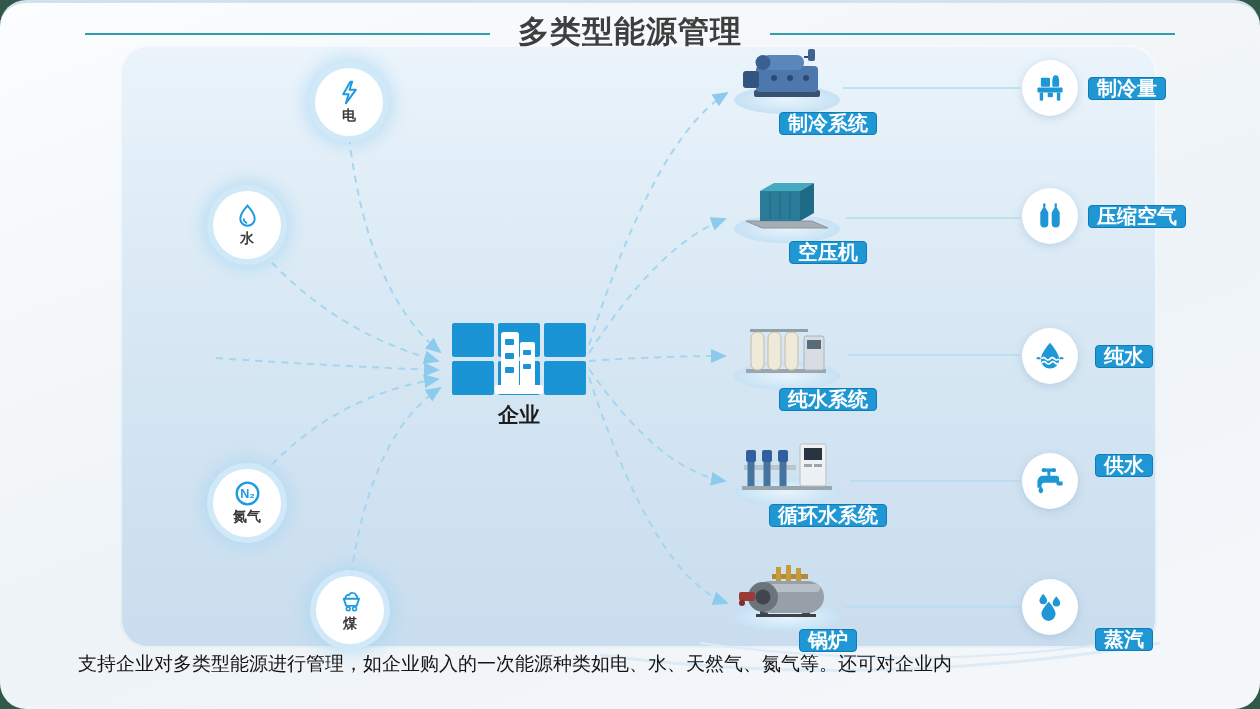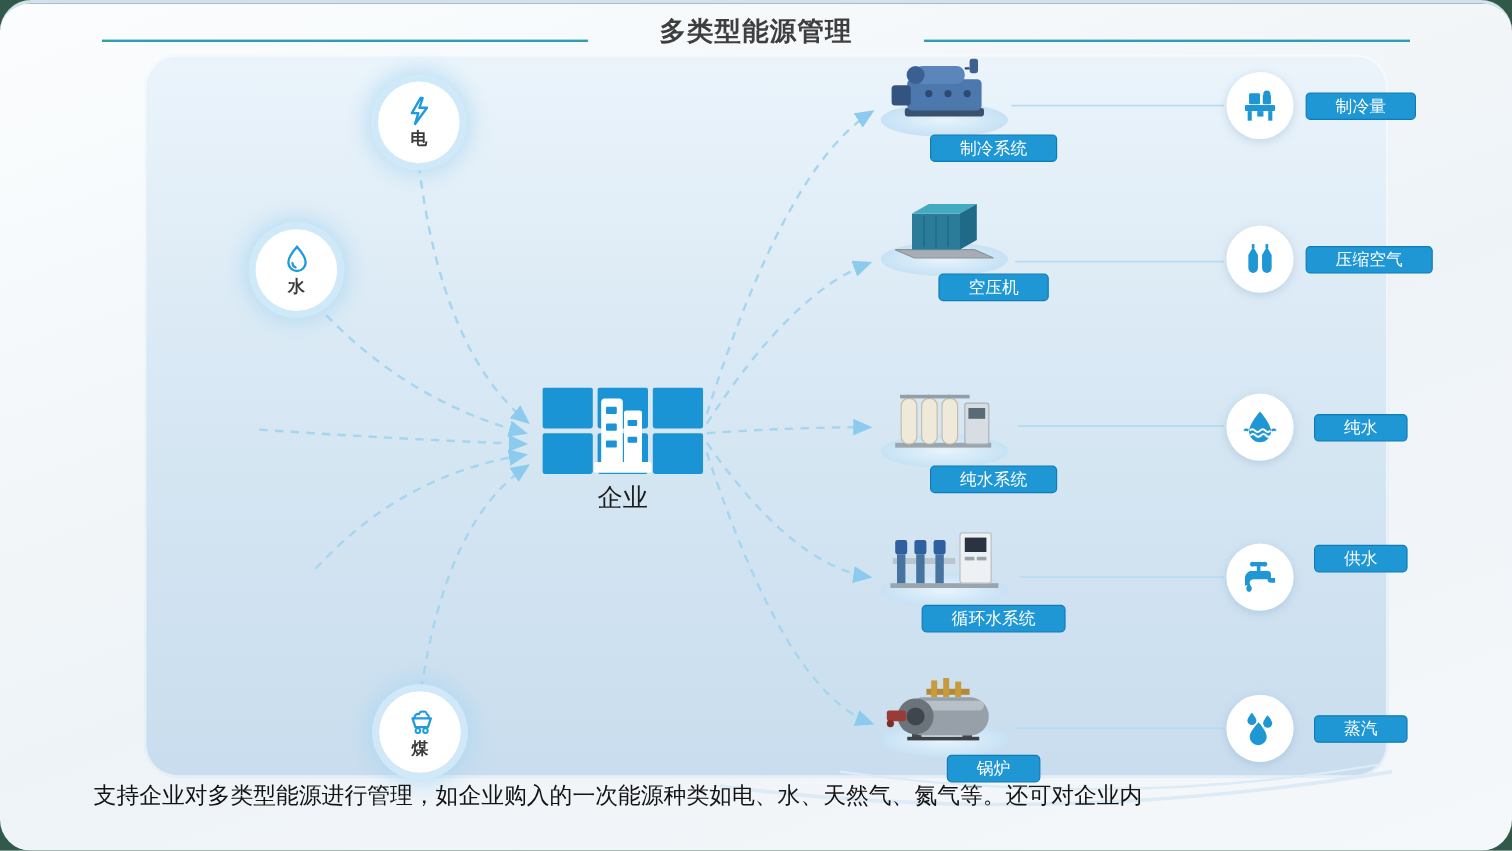--- a/index.html
+++ b/index.html
@@ -5,40 +5,40 @@
   html,body{margin:0;padding:0;}
   body{width:1260px;height:709px;font-family:"Liberation Sans","DejaVu Sans",sans-serif;}
   .stage{position:relative;width:1260px;height:709px;background:#31594a;overflow:hidden;}
   .page{position:absolute;inset:0;border-radius:26px;overflow:hidden;
         background:linear-gradient(160deg,#fbfdfe 0%,#eef3f7 55%,#f5f8fb 100%);
         border-top:3px solid #d2e1ec;}
   .panel{position:absolute;left:120px;top:42px;width:1037px;height:603px;border-radius:28px;
          background:linear-gradient(180deg,#ebf4fb 0%,#d8e8f4 45%,#c9ddee 100%);
          box-shadow:inset 0 0 0 2px rgba(255,255,255,.55);z-index:1;}
   .connectors{position:absolute;inset:0;z-index:2;pointer-events:none;}
-  .title{position:absolute;top:8px;left:0;width:100%;text-align:center;font-size:22px;
+  .title{position:absolute;top:8px;left:0;width:100%;text-align:center;font-size:31px;
          font-weight:bold;color:#3e3e3e;letter-spacing:1px;z-index:4;}
   .tline{position:absolute;top:30px;height:2px;background:#2f9fb0;z-index:4;}
   .tline.l{left:85px;width:405px;} .tline.r{left:770px;width:405px;}
   .desc{position:absolute;left:78px;top:647px;width:1120px;font-size:19px;line-height:27px;
         color:#141414;font-weight:400;z-index:4;}
   .input-node{position:absolute;width:68px;height:68px;border-radius:50%;background:#fff;
         box-shadow:0 0 0 6px rgba(209,233,248,.95),0 0 16px 11px rgba(166,213,242,.6);
         display:flex;flex-direction:column;align-items:center;justify-content:center;gap:1px;z-index:3;}
   .in-icon{width:27px;height:27px;}
   .in-label{font-size:14px;font-weight:bold;color:#3a3a3a;white-space:nowrap;}
   .enterprise{position:absolute;left:452px;top:320px;z-index:3;}
   .enterprise-label{position:absolute;left:452px;top:398px;width:134px;text-align:center;
-        font-size:21px;font-weight:normal;color:#1c1c1c;z-index:3;}
+        font-size:21px;font-weight:bold;color:#1c1c1c;z-index:3;}
   .sys-node{position:absolute;width:150px;height:92px;z-index:3;}
   .platform{position:absolute;left:22px;top:38px;width:106px;height:28px;border-radius:50%;
         background:radial-gradient(ellipse at center,#e7f4fc 0%,#c9e3f5 65%,#b9dcf2 100%);}
   .machine{position:absolute;left:20px;top:-4px;width:110px;height:60px;}
-  .badge{position:absolute;background:#1e97d4;border:1px solid #0f7cb8;color:#fff;font-size:14px;
-        font-weight:normal;padding:1px 24px;border-radius:4px;white-space:nowrap;line-height:19px;}
+  .badge{position:absolute;background:#1e97d4;border:1px solid #0f7cb8;color:#fff;font-size:20px;
+        font-weight:bold;padding:1px 8px;border-radius:4px;white-space:nowrap;line-height:19px;}
   .sys-badge{left:50%;top:64px;transform:translateX(-50%);margin-left:41px;}
   .out-node{position:absolute;width:56px;height:56px;border-radius:50%;background:#fff;
         box-shadow:0 2px 8px rgba(120,160,195,.35);display:flex;align-items:center;
         justify-content:center;z-index:3;}
   .out-icon{width:32px;height:32px;}
   .out-badge{z-index:3;}
 </style>
 </head>
 <body>
 
@@ -91,20 +91,27 @@
 
   <div class="input-node" style="left:213px;top:188px">
     <svg class="in-icon" viewBox="0 0 30 30">
       <path d="M15 4 C15 4 7 13 7 18.5 A8 8 0 0 0 23 18.5 C23 13 15 4 15 4 Z" fill="none" stroke="#1e9ade" stroke-width="2.2"></path>
       <path d="M10.8 19 a4.6 4.6 0 0 0 3 4.2" fill="none" stroke="#1e9ade" stroke-width="2" stroke-linecap="round"></path>
     </svg>
     <div class="in-label">水</div>
   </div>
 
 
+  <div class="input-node" style="left:213px;top:466px">
+    <svg class="in-icon" viewBox="0 0 30 30">
+      <circle cx="15" cy="15" r="12" fill="none" stroke="#1e9ade" stroke-width="2.6"></circle>
+      <text x="15" y="20" text-anchor="middle" font-size="14" font-weight="bold" fill="#1e9ade">N₂</text>
+    </svg>
+    <div class="in-label">氮气</div>
+  </div>
 
   <div class="input-node" style="left:316px;top:573px">
     <svg class="in-icon" viewBox="0 0 30 30">
       <path d="M7.5 13 H24.5 L21.8 21 H10.2 Z" fill="none" stroke="#1e9ade" stroke-width="2.1" stroke-linejoin="round"></path>
       <circle cx="12.5" cy="24.3" r="2.1" fill="none" stroke="#1e9ade" stroke-width="1.8"></circle>
       <circle cx="19.5" cy="24.3" r="2.1" fill="none" stroke="#1e9ade" stroke-width="1.8"></circle>
       <path d="M9 12.5 q1.5 -4.5 4.5 -3.5 q1 -3 4 -2.3 q3 -.4 3.2 2.3 q2.3 .7 1.8 3.5" fill="none" stroke="#1e9ade" stroke-width="1.9" stroke-linecap="round"></path>
     </svg>
     <div class="in-label">煤</div>
   </div>
@@ -145,21 +152,21 @@
       <rect x="11" y="27" width="16" height="17" rx="3" fill="#32547f"></rect>
       <rect x="76" y="5" width="7" height="12" rx="2" fill="#40618f"></rect>
       <path d="M72 13 h4" stroke="#2e4a72" stroke-width="2"></path>
       <circle cx="42" cy="34" r="3" fill="#2e4a72"></circle>
           <circle cx="58" cy="34" r="3" fill="#2e4a72"></circle>
           <circle cx="74" cy="34" r="3" fill="#2e4a72"></circle>
     </svg>
     <div class="badge sys-badge">制冷系统</div>
   </div>
 
-  <div class="sys-node" style="left:712px;top:161px">
+  <div class="sys-node" style="left:712px;top:174px">
     <div class="platform"></div>
     <svg class="machine" viewBox="0 0 110 60">
       <polygon points="14,48 80,48 96,55 30,55" fill="#a6adb4"></polygon>
       <polygon points="14,48 80,48 96,55 30,55" fill="none" stroke="#8c949b" stroke-width="1"></polygon>
       <rect x="28" y="18" width="40" height="30" fill="#2b7c99"></rect>
       <polygon points="28,18 68,18 82,10 42,10" fill="#43aac2"></polygon>
       <polygon points="68,18 82,10 82,40 68,48" fill="#1f6a86"></polygon>
       <path d="M38 20 v26 M48 20 v26 M58 20 v26" stroke="#216a84" stroke-width="1.2"></path>
     </svg>
     <div class="badge sys-badge">空压机</div>
@@ -275,20 +282,20 @@
 
   <div class="out-node" style="left:1022px;top:576px">
     <svg class="out-icon" viewBox="0 0 28 28">
       <g fill="#1e97d4">
         <path d="M13 9.5 C13 9.5 6.5 16 6.5 20 A6.2 6.2 0 0 0 18.9 20 C18.9 16 13 9.5 13 9.5 Z"></path>
         <path d="M8 2.5 C8 2.5 4.8 6.2 4.8 8.3 A3.3 3.3 0 0 0 11.4 8.3 C11.4 6.2 8 2.5 8 2.5 Z"></path>
         <path d="M19.5 4.5 C19.5 4.5 16.3 8.2 16.3 10.3 A3.3 3.3 0 0 0 22.9 10.3 C22.9 8.2 19.5 4.5 19.5 4.5 Z"></path>
       </g>
     </svg>
   </div>
-  <div class="badge out-badge" style="left:1095px;top:593px">蒸汽</div>
+  <div class="badge out-badge" style="left:1095px;top:625px">蒸汽</div>
 
   <div class="desc">
     <div>支持企业对多类型能源进行管理，如企业购入的一次能源种类如电、水、天然气、氮气等。还可对企业内</div>
   </div>
 
 </div>
 </div>
 
 </body></html>

